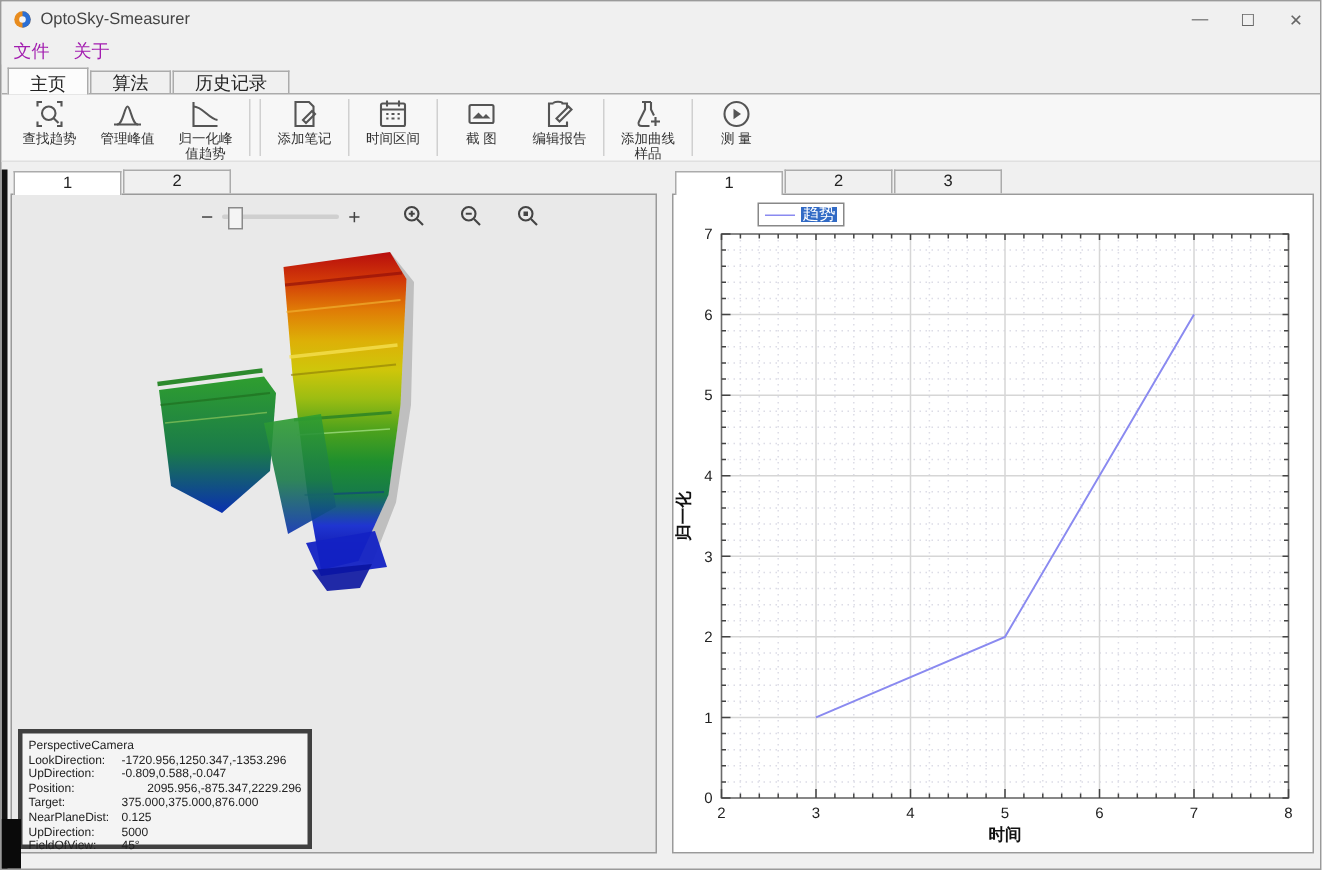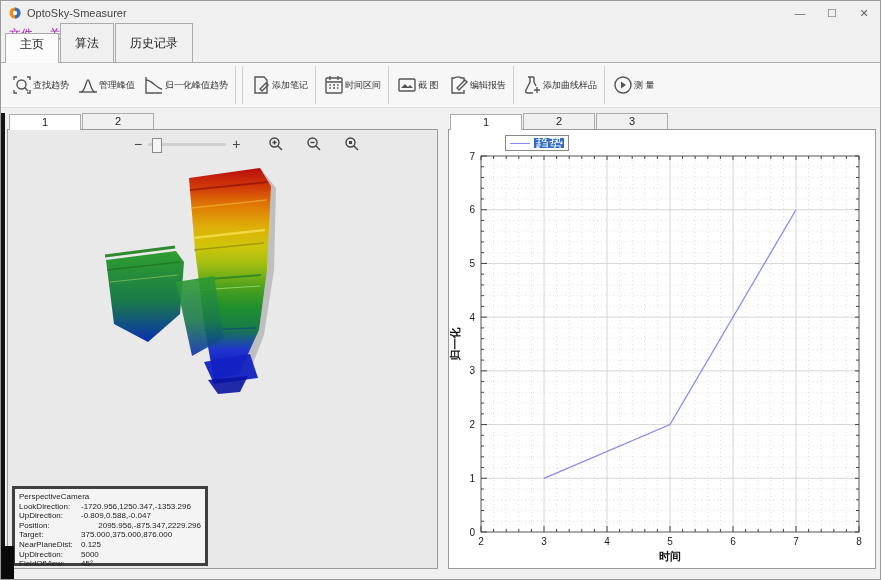--- a/index.html
+++ b/index.html
@@ -8,25 +8,25 @@
   .titlebar{position:absolute;left:0;top:0;width:100%;height:24px;background:#f0f0f0;display:flex;align-items:center;}
   .app-icon{width:12px;height:12px;margin:0 6px 0 8px;}
   .title-text{font-size:11px;color:#444;}
   .win-controls{position:absolute;right:0;top:0;height:24px;display:flex;}
   .win-btn{width:32px;height:24px;display:flex;align-items:center;justify-content:center;font-size:11px;color:#666;cursor:default;}
   
   .menubar{position:absolute;left:0;top:24px;width:100%;height:18px;display:flex;align-items:center;background:#f0f0f0;}
   .menu-item{font-size:12px;color:#a21caf;padding:0 8px;}
   
   .tabstrip{position:absolute;left:4px;top:42px;height:19px;display:flex;align-items:flex-end;}
-  .mtab{font-size:12px;color:#222;background:#f0f0f0;border:1px solid #ababab;border-bottom:none;padding:12px 14px;margin-right:1px;height:14px;line-height:14px;}
+  .mtab{font-size:12px;color:#222;background:#f0f0f0;border:1px solid #ababab;border-bottom:none;padding:0 14px;margin-right:1px;height:14px;line-height:14px;}
   .mtab.active{background:#fcfcfc;position:relative;top:1px;padding-top:3px;z-index:2;}
   
   .toolbar{position:absolute;left:0;top:61px;width:100%;height:46px;background:#f7f7f7;border-top:1px solid #ababab;border-bottom:1px solid #e0e0e0;display:flex;align-items:center;padding-left:6px;box-sizing:border-box;}
-  .tbtn{display:flex;flex-direction:row;align-items:center;justify-content:flex-start;min-width:52px;padding:1px 4px;height:42px;box-sizing:border-box;}
+  .tbtn{display:flex;flex-direction:column;align-items:center;justify-content:flex-start;min-width:52px;padding:1px 4px;height:42px;box-sizing:border-box;}
   .tbtn svg{width:22px;height:22px;stroke:#555;fill:none;stroke-width:1.4;flex:0 0 auto;}
   .tlabel{font-size:9px;color:#333;line-height:10px;text-align:center;white-space:nowrap;}
   .tsep{width:1px;height:38px;background:#d0d0d0;margin:0 3px;}
   
   .ptabstrip{position:absolute;height:18px;display:flex;align-items:flex-end;}
   .ptab{width:70px;text-align:center;font-size:11px;color:#222;background:#f0f0f0;border:1px solid #ababab;border-bottom:none;height:15px;line-height:15px;margin-right:1px;}
   .ptab.active{background:#ffffff;position:relative;top:1px;z-index:2;}
   .panel{position:absolute;border:1px solid #9a9a9a;background:#e9e9e9;box-sizing:border-box;}
   #left-panel{left:6px;top:128px;width:431px;height:440px;}
   #right-panel{left:447px;top:128px;width:428px;height:440px;background:#ffffff;}
@@ -38,21 +38,21 @@
   .zr-mag{margin-left:22px;width:16px;height:16px;}
   .zr-mag svg{width:16px;height:16px;stroke:#444;fill:none;stroke-width:1.4;}
   
   .caminfo{position:absolute;left:4px;top:356px;width:196px;height:80px;background:#f4f4f4;border:3px solid #404040;font-size:8px;color:#222;padding:3px 4px;box-sizing:border-box;line-height:9.6px;}
   .camrow{display:flex;}
   .camrow .cl{width:62px;flex:0 0 auto;}
   .camrow.pos-right .cv{margin-left:auto;}
   
   .legend{position:absolute;left:56px;top:5px;border:1px solid #888;background:#fff;display:flex;align-items:center;padding:1px 4px;height:12px;z-index:4;}
   .legend-line{width:20px;height:0;border-top:1.5px solid #8a8af0;margin-right:4px;}
-  .legend-label{font-size:14px;color:#fff;background:#316ac5;padding:0 1px;line-height:10px;}
+  .legend-label{font-size:11px;color:#fff;background:#316ac5;padding:0 1px;line-height:10px;}
   
   .edge-left{position:absolute;left:0;top:112px;width:4px;height:468px;background:#141414;}
   .edge-corner{position:absolute;left:0;top:545px;width:13px;height:35px;background:#0a0a0a;}
   svg text{font-family:"Liberation Sans","DejaVu Sans",sans-serif;}
 </style>
 </head>
 <body>
 
 <div id="app">
 

